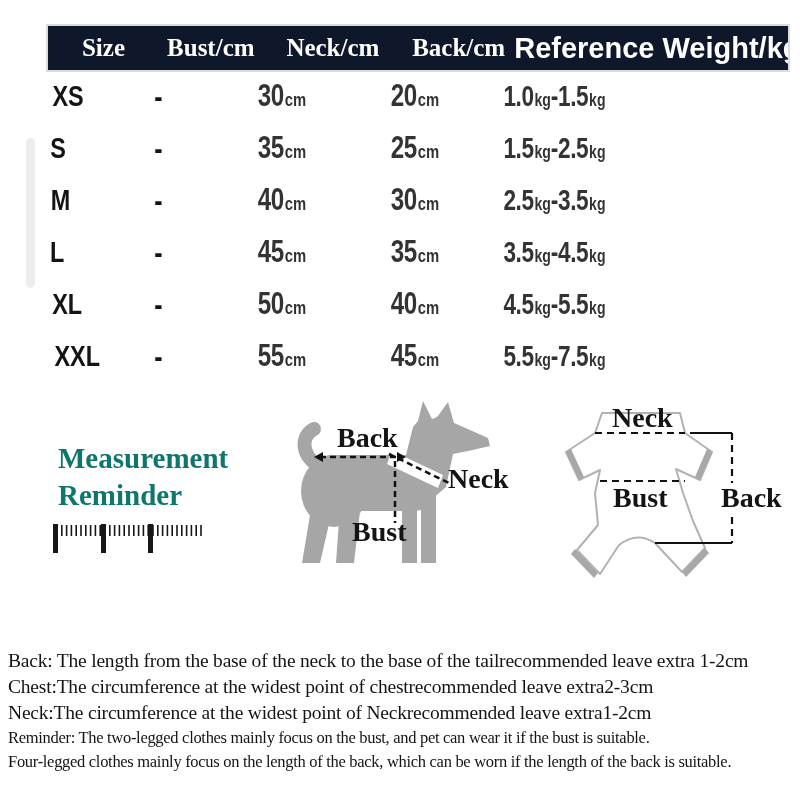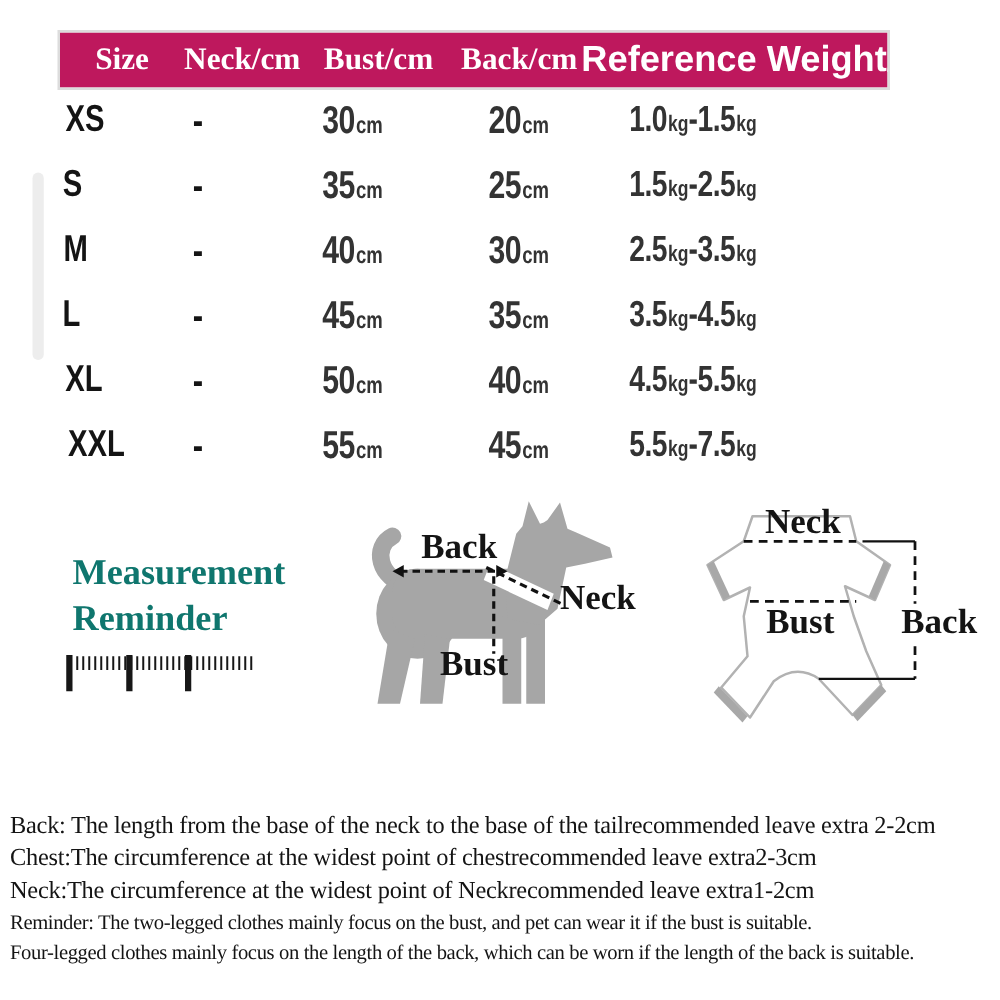--- a/index.html
+++ b/index.html
@@ -4,21 +4,21 @@
 <style>
   html,body{margin:0;padding:0;}
   body{width:800px;height:800px;background:#ffffff;overflow:hidden;position:relative;
        font-family:"Liberation Serif", serif;color:#1c1c1c;}
   .abs{position:absolute;}
 
   
   .artifact{left:26px;top:138px;width:9px;height:150px;background:#ededed;border-radius:5px;}
 
   
-  .header-bar{left:48px;top:26px;width:662px;height:44px;background:#be185d;
+  .header-bar{left:48px;top:26px;width:740px;height:44px;background:#0f172a;
               outline:2px solid #dcdcdc;display:grid;
               grid-template-columns:15% 14% 19% 15% 37%;align-items:center;text-align:center;}
   .hcell{color:#ffffff;font-size:25px;font-weight:700;font-family:"Liberation Serif", serif;white-space:nowrap;}
   .hcell.hsans{font-family:"Liberation Sans", sans-serif;font-size:29px;}
   .trows{left:48px;top:70px;width:700px;}
   .trow{display:grid;grid-template-columns:15% 14% 19% 15% 37%;height:52px;
         align-items:center;text-align:left;}
   .cond{display:inline-block;transform:scaleX(0.78);transform-origin:50% 50%;
         font-family:"Liberation Sans", sans-serif;font-weight:700;color:#333333;white-space:nowrap;}
   .sz{font-size:30px;color:#141414;}
@@ -40,22 +40,22 @@
   .note-lg{font-size:19.5px;line-height:26px;letter-spacing:-0.2px;color:#141414;}
   .note-sm{font-size:16.5px;line-height:24px;letter-spacing:-0.3px;color:#141414;}
 </style>
 </head>
 <body>
 
 <div class="abs artifact"></div>
 
 <div class="abs header-bar">
   <div class="hcell">Size</div>
+  <div class="hcell">Bust/cm</div>
   <div class="hcell">Neck/cm</div>
-  <div class="hcell">Bust/cm</div>
   <div class="hcell">Back/cm</div>
   <div class="hcell hsans">Reference Weight/kg</div>
 </div>
 
 <div class="abs trows">
 
   <div class="trow">
     <div><span class="cond sz">XS</span></div>
     <div><span class="cond dash">-</span></div>
     <div><span class="cond"><span class="num">30</span><span class="unit">cm</span></span></div>
@@ -149,18 +149,18 @@
   <line x1="47" y1="88" x2="132" y2="88" stroke="#111111" stroke-width="2.2" stroke-dasharray="7 5"></line>
   <line x1="137" y1="40" x2="179" y2="40" stroke="#111111" stroke-width="1.8"></line>
   <line x1="102" y1="150" x2="179" y2="150" stroke="#111111" stroke-width="1.8"></line>
   <line x1="179" y1="40" x2="179" y2="150" stroke="#111111" stroke-width="2.2" stroke-dasharray="7 5"></line>
 </svg>
 <div class="abs dlabel" style="left:612px;top:403px;">Neck</div>
 <div class="abs dlabel" style="left:613px;top:483px;">Bust</div>
 <div class="abs dlabel onwhite" style="left:718px;top:483px;">Back</div>
 
 <div class="abs notes">
-  <div class="note-lg">Back: The length from the base of the neck to the base of the tailrecommended leave extra 2-2cm</div>
+  <div class="note-lg">Back: The length from the base of the neck to the base of the tailrecommended leave extra 1-2cm</div>
   <div class="note-lg">Chest:The circumference at the widest point of chestrecommended leave extra2-3cm</div>
   <div class="note-lg">Neck:The circumference at the widest point of Neckrecommended leave extra1-2cm</div>
   <div class="note-sm">Reminder: The two-legged clothes mainly focus on the bust, and pet can wear it if the bust is suitable.</div>
   <div class="note-sm">Four-legged clothes mainly focus on the length of the back, which can be worn if the length of the back is  suitable.</div>
 </div>
 
 </body></html>

